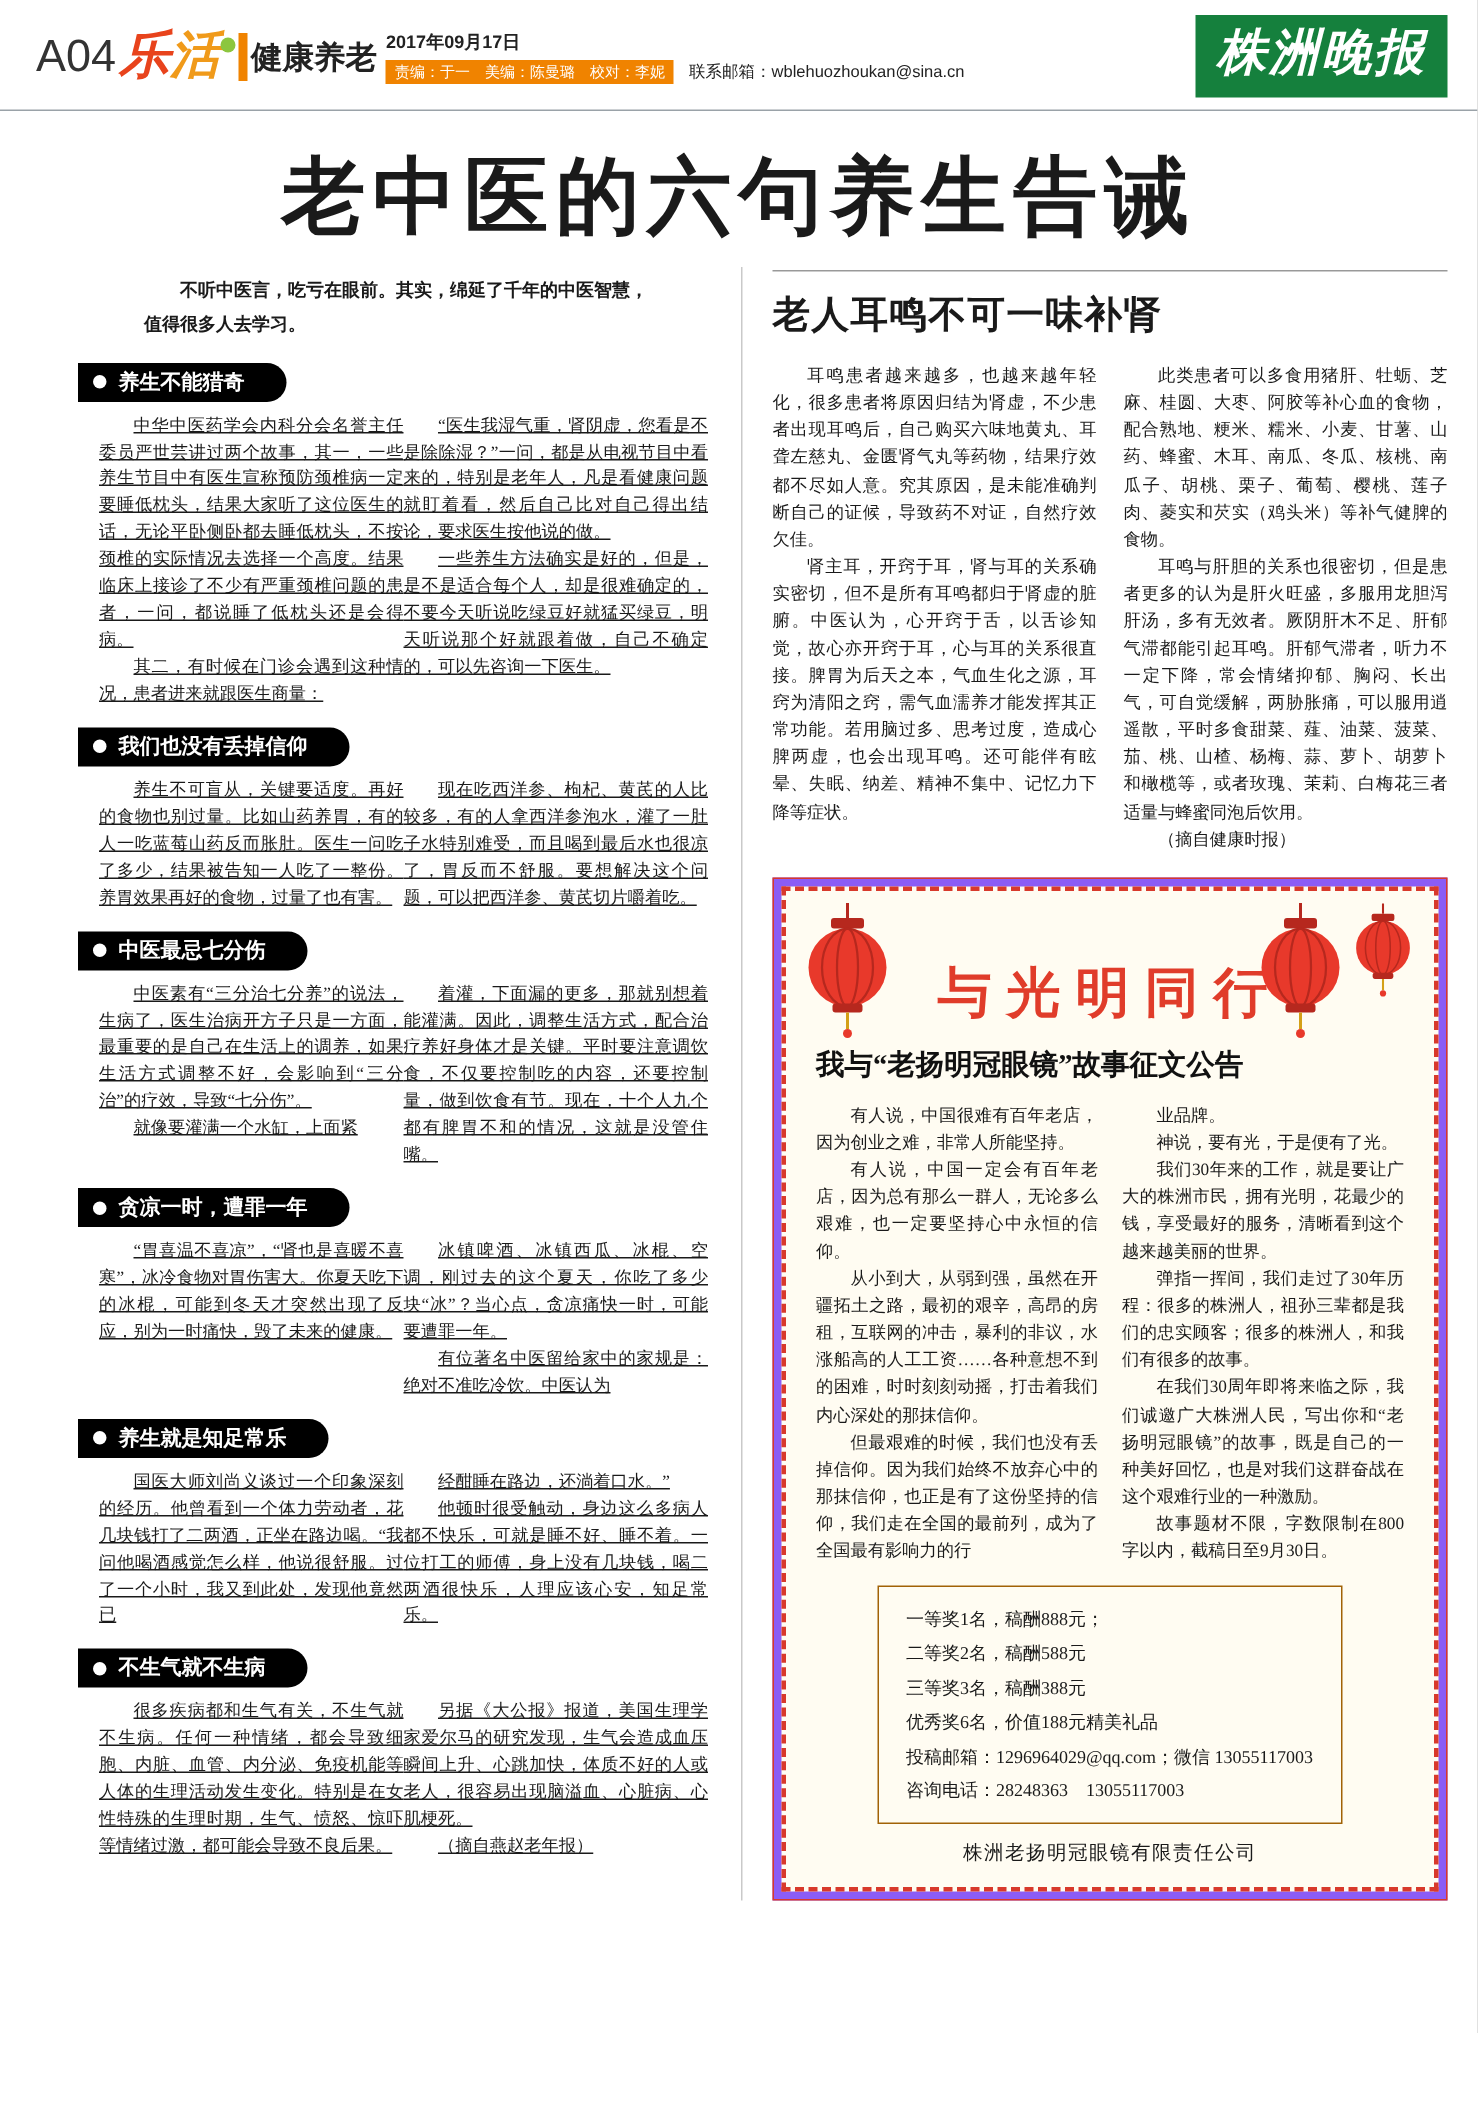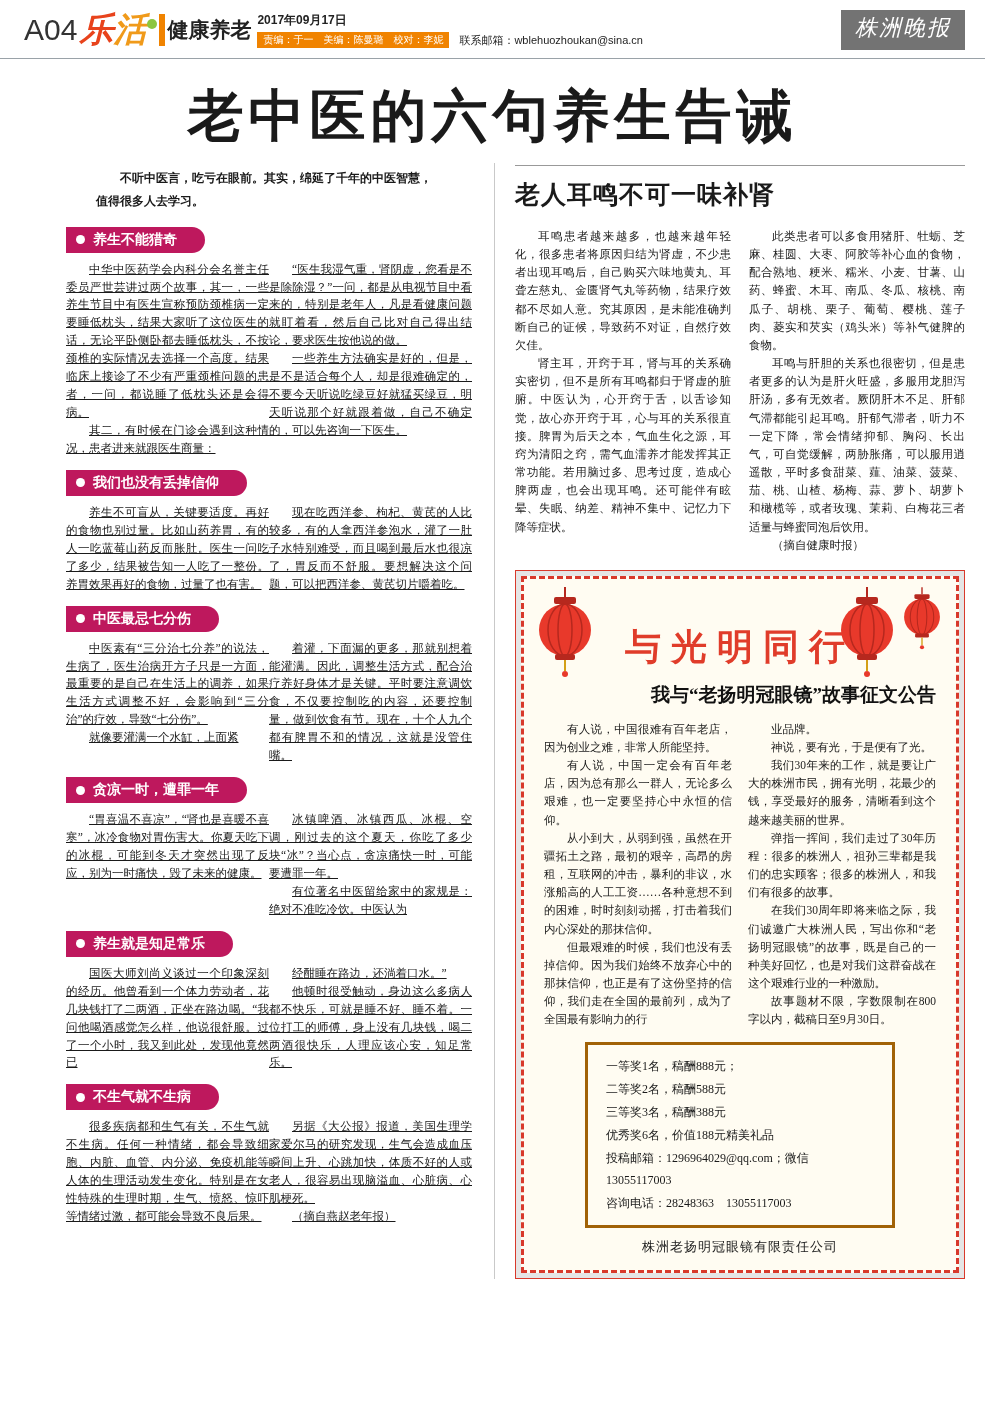--- a/index.html
+++ b/index.html
@@ -17,60 +17,60 @@
   .logo .c1 { color:#e8431c; }
   .logo .c2 { color:#f09a1a; }
   .logo-dot { display:inline-block; width:10px; height:10px; border-radius:50%; background:#8cc63f; vertical-align:super; }
   .sec-bar { width:6px; height:32px; background:#f08300; }
   .sec-name { font-family:Liberation Serif, serif; font-size:21px; font-weight:bold; color:#222; }
   .meta { font-family:"Liberation Sans", sans-serif; margin-left:4px; }
   .meta .date { font-size:12px; font-weight:bold; color:#222; }
   .meta .row2 { display:flex; gap:10px; align-items:center; margin-top:3px; }
   .credits { background:#f08300; color:#fff; font-size:10px; padding:1px 6px; }
   .contact { font-size:11px; color:#222; }
-  .masthead { margin-left:auto; background:#737373; color:#fff; padding:3px 14px 7px;
-              font-size:22px; font-weight:normal; font-style:italic; letter-spacing:2px; }
+  .masthead { margin-left:auto; background:#15803d; color:#fff; padding:3px 14px 7px;
+              font-size:33px; font-weight:bold; font-style:italic; letter-spacing:2px; }
   .header-rule { height:1px; background:#9aa2a8; margin:2px 0 0; }
 
   
   .headline { text-align:center; font-size:56px; font-weight:900; letter-spacing:5px; margin:20px 0 8px; }
   .intro { width:340px; margin:4px 0 14px 44px; font-size:12px; line-height:1.9; font-weight:bold; }
   .intro p { margin:0; text-indent:2em; }
 
   
   .content { display:flex; align-items:stretch; padding:0 20px 0 52px; }
   .left-col { width:424px; }
   .right-col { flex:1; margin-left:18px; padding-left:20px; border-left:1px solid #c9c9c9; }
 
   
   .section { margin-bottom:8px; }
-  .sec-head { display:inline-flex; align-items:center; gap:8px; background:#be185d; color:#fff;
+  .sec-head { display:inline-flex; align-items:center; gap:8px; background:#000000; color:#fff;
               font-family:"Liberation Sans", sans-serif; font-size:14px; font-weight:bold;
-              padding:4px 28px 4px 10px; border-radius:0 15px 15px 0;margin-left:14px; }
+              padding:4px 28px 4px 10px; border-radius:0 15px 15px 0; }
   .sec-head .dot { width:9px; height:9px; border-radius:50%; background:#fff; flex:0 0 auto; }
   .sec-body { display:flex; gap:0; padding:8px 4px 4px 14px;text-decoration:underline; }
   .sec-colm { flex:1; font-size:11.5px; line-height:1.56; text-align:justify; }
   .sec-colm p { margin:0; text-indent:2em; }
 
   
   .art-rule { height:1px; background:#999; margin:2px 0 12px; }
   .art-title { font-size:25px; font-weight:bold; letter-spacing:1px; margin:2px 0 16px; }
   .art-body { display:flex; gap:18px; }
   .art-colm { flex:1; font-size:11.5px; line-height:1.58; text-align:justify; }
   .art-colm p { margin:0; text-indent:2em; }
 
   
-  .ad { margin-top:16px; background:#e5e5e5; border:1px solid #d8392b; padding:5px; }
+  .ad { margin-top:16px; background:#8b5cf6; border:1px solid #d8392b; padding:5px; }
   .ad-inner { position:relative; border:3px dashed #d8392b; padding:14px 20px 14px; background:#fffcf2; }
   .ad-title { text-align:center; color:#e03c2a; font-size:36px; font-weight:900; letter-spacing:10px; margin-top:30px; }
-  .ad-subtitle { text-align:right; font-size:19px; font-weight:bold; margin:10px 0 2px; color:#111; }
+  .ad-subtitle { text-align:left; font-size:19px; font-weight:bold; margin:10px 0 2px; color:#111; }
   .ad-body { display:flex; gap:16px; margin-top:12px; }
   .ad-colm { flex:1; font-size:11.5px; line-height:1.58; text-align:justify; }
   .ad-colm p { margin:0; text-indent:2em; }
-  .prize-box { border:3px solid #a16207; margin:14px auto 10px; width:310px; padding:10px 18px;
+  .prize-box { border:1px solid #a16207; margin:14px auto 10px; width:310px; padding:10px 18px;
                font-size:12px; line-height:1.9; }
   .ad-company { text-align:center; font-size:13px; letter-spacing:1px; margin-top:8px; }
   .lantern-group { position:absolute; top:8px; display:flex; gap:6px; align-items:flex-start; }
   .lantern-left { left:12px; }
   .lantern-right { right:14px; }
 </style>
 </head>
 <body>
 
 <div class="page">

